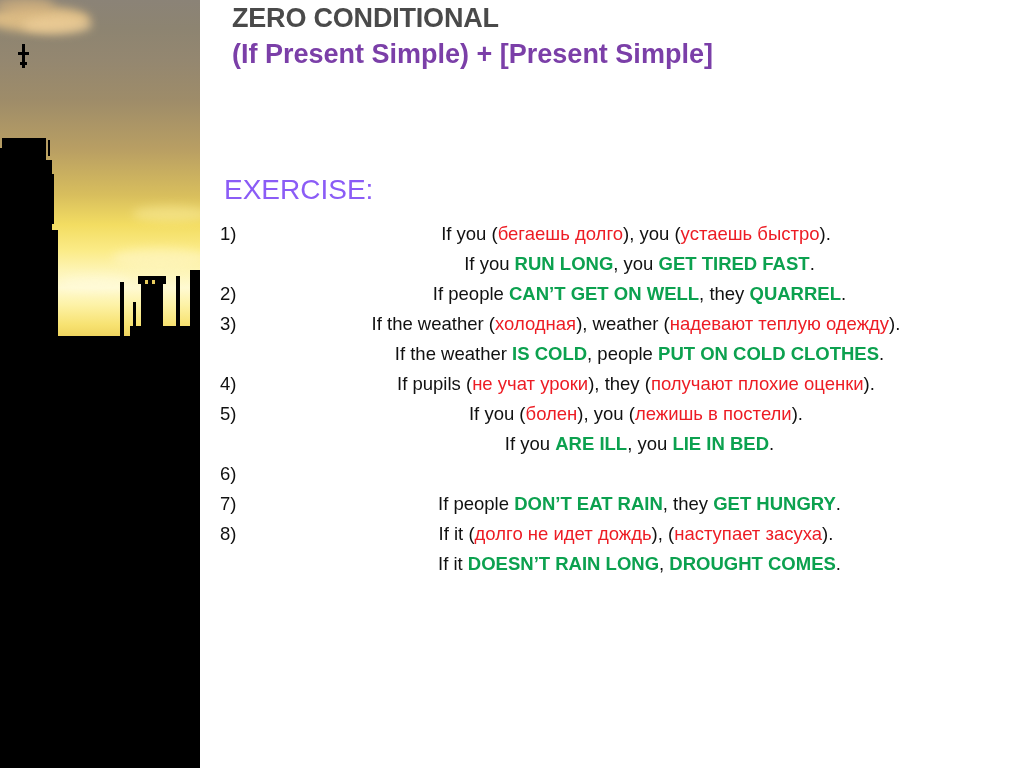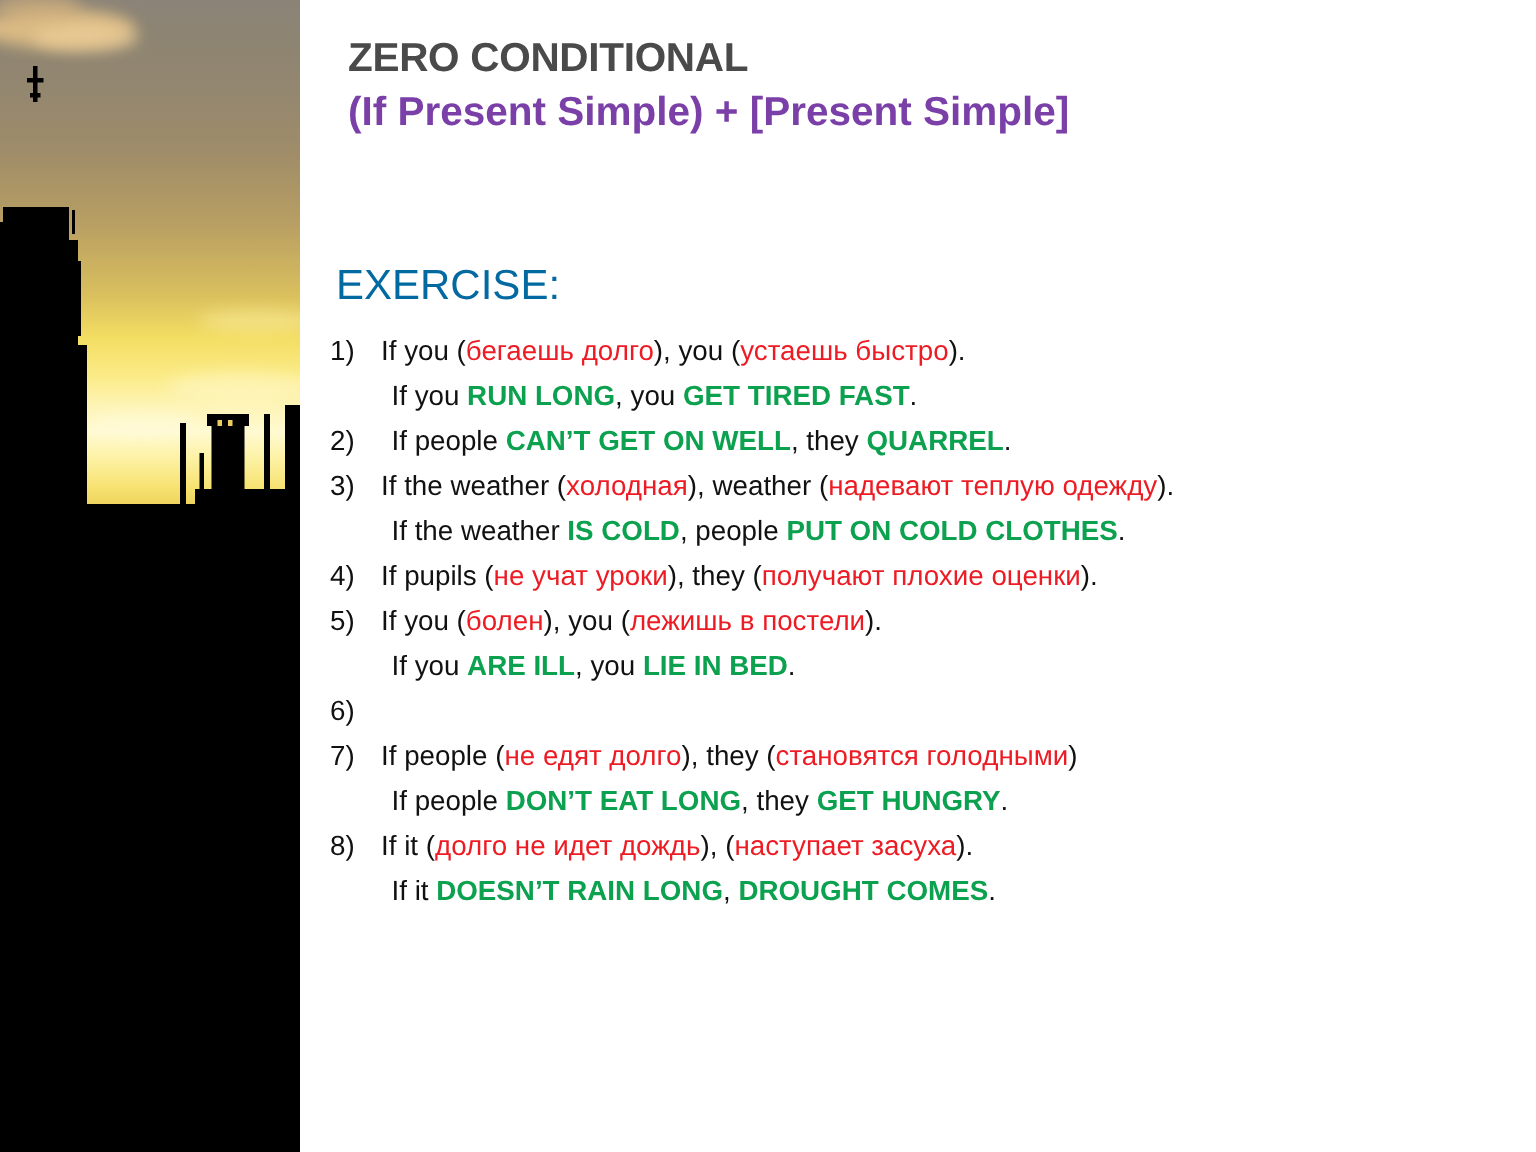--- a/index.html
+++ b/index.html
@@ -103,42 +103,42 @@
   }
   #lowroof{
     left:56px;top:326px;width:0;height:0;background:transparent;
     border-left:24px solid transparent;border-right:26px solid transparent;
     border-bottom:22px solid #000;
   }
 
   
   #content{position:absolute;left:200px;top:0;width:824px;height:768px;}
 
-  #title-block{position:absolute;left:32px;top:22px;width:780px;}
+  #title-block{position:absolute;left:32px;top:2px;width:780px;}
   #title-main{
     font-size:27px;font-weight:bold;color:#4a4a4a;letter-spacing:-.2px;
     line-height:32px;white-space:nowrap;
   }
   #title-sub{
     font-size:27px;font-weight:bold;color:#7b3fa8;
     line-height:36px;margin-top:2px;
   }
 
   #exercise{
     position:absolute;left:24px;top:174px;
-    font-size:28px;color:#0369a1;line-height:32px;letter-spacing:0px;
+    font-size:28px;color:#8b5cf6;line-height:32px;letter-spacing:0px;
   }
 
   #list{position:absolute;left:18px;top:219px;width:800px;}
   .row{display:flex;align-items:flex-start;margin-bottom:0px;}
   .num{
     width:34px;flex:0 0 34px;text-align:left;padding-left:2px;
     font-size:18.5px;color:#111;line-height:30px;
   }
-  .lines{flex:1 1 auto;}
+  .lines{flex:1 1 auto;text-align:center;}
   .ln{font-size:18.5px;color:#111;line-height:30px;white-space:nowrap;}
   .ln2{padding-left:7px;}
   .ru{color:#ed1c24;}
   .en{color:#0ca14f;font-weight:bold;}
 </style>
 </head>
 <body>
 
 <div id="slide">
 
@@ -227,22 +227,21 @@
           </div>
         </div>
         <div class="row">
           <div class="num">6)</div>
           <div class="lines">
           </div>
         </div>
         <div class="row">
           <div class="num">7)</div>
           <div class="lines">
-            <div class="ln"><span>If people (</span><span class="ru">не едят долго</span><span>), they (</span><span class="ru">становятся голодными</span><span>)</span></div>
-            <div class="ln ln2"><span>If people </span><span class="en">DON’T EAT LONG</span><span>, they </span><span class="en">GET HUNGRY</span><span>.</span></div>
+            <div class="ln ln2"><span>If people </span><span class="en">DON’T EAT RAIN</span><span>, they </span><span class="en">GET HUNGRY</span><span>.</span></div>
           </div>
         </div>
         <div class="row">
           <div class="num">8)</div>
           <div class="lines">
             <div class="ln"><span>If it (</span><span class="ru">долго не идет дождь</span><span>), (</span><span class="ru">наступает засуха</span><span>).</span></div>
             <div class="ln ln2"><span>If it </span><span class="en">DOESN’T RAIN LONG</span><span>, </span><span class="en">DROUGHT COMES</span><span>.</span></div>
           </div>
         </div>
       </div>

